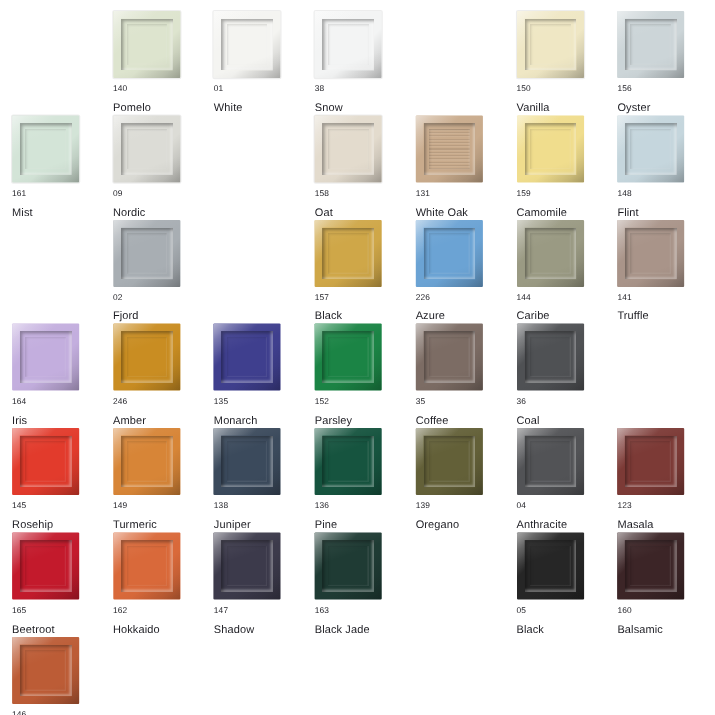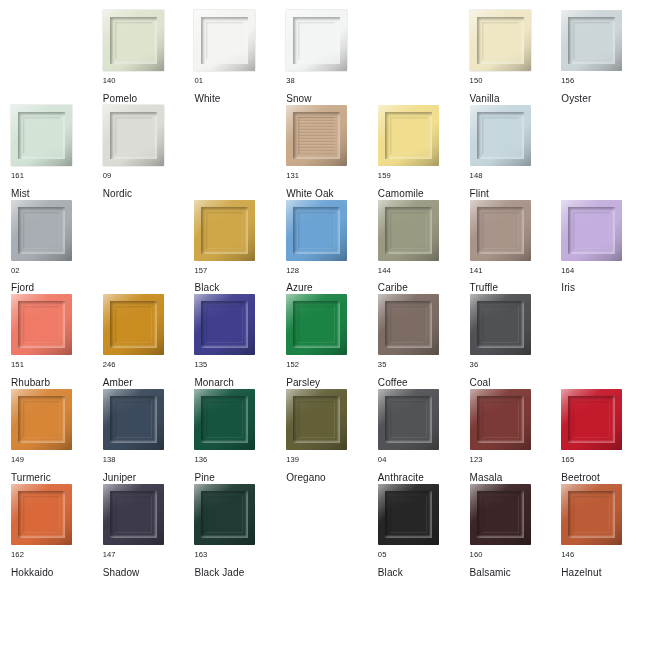--- a/index.html
+++ b/index.html
@@ -209,20 +209,32 @@
         <div class="face"></div>
         <div class="sheen"></div>
       </div>
       <div class="labels">
         <span class="code">09</span>
         <span class="name">Nordic</span>
       </div>
     </div>
     <div class="cell empty"></div>
     <div class="cell">
+      <div class="swatch light" style="--c: #e3dbcd;">
+        <div class="frame-hi"></div>
+        <div class="bevel"></div>
+        <div class="face"></div>
+        <div class="sheen"></div>
+      </div>
+      <div class="labels">
+        <span class="code">158</span>
+        <span class="name">Oat</span>
+      </div>
+    </div>
+    <div class="cell">
       <div class="swatch grain" style="--c: #c9ab8c;">
         <div class="frame-hi"></div>
         <div class="bevel"></div>
         <div class="face"></div>
         <div class="sheen"></div>
       </div>
       <div class="labels">
         <span class="code">131</span>
         <span class="name">White Oak</span>
       </div>
@@ -278,21 +290,21 @@
       </div>
     </div>
     <div class="cell">
       <div class="swatch" style="--c: #6ba3d4;">
         <div class="frame-hi"></div>
         <div class="bevel"></div>
         <div class="face"></div>
         <div class="sheen"></div>
       </div>
       <div class="labels">
-        <span class="code">128</span>
+        <span class="code">226</span>
         <span class="name">Azure</span>
       </div>
     </div>
     <div class="cell">
       <div class="swatch" style="--c: #9a9a83;">
         <div class="frame-hi"></div>
         <div class="bevel"></div>
         <div class="face"></div>
         <div class="sheen"></div>
       </div>
@@ -319,32 +331,20 @@
         <div class="bevel"></div>
         <div class="face"></div>
         <div class="sheen"></div>
       </div>
       <div class="labels">
         <span class="code">164</span>
         <span class="name">Iris</span>
       </div>
     </div>
     <div class="cell">
-      <div class="swatch" style="--c: #ef7b67;">
-        <div class="frame-hi"></div>
-        <div class="bevel"></div>
-        <div class="face"></div>
-        <div class="sheen"></div>
-      </div>
-      <div class="labels">
-        <span class="code">151</span>
-        <span class="name">Rhubarb</span>
-      </div>
-    </div>
-    <div class="cell">
       <div class="swatch" style="--c: #c98d22;">
         <div class="frame-hi"></div>
         <div class="bevel"></div>
         <div class="face"></div>
         <div class="sheen"></div>
       </div>
       <div class="labels">
         <span class="code">246</span>
         <span class="name">Amber</span>
       </div>
@@ -391,20 +391,32 @@
         <div class="bevel"></div>
         <div class="face"></div>
         <div class="sheen"></div>
       </div>
       <div class="labels">
         <span class="code">36</span>
         <span class="name">Coal</span>
       </div>
     </div>
     <div class="cell empty"></div>
+    <div class="cell">
+      <div class="swatch" style="--c: #e23b2c;">
+        <div class="frame-hi"></div>
+        <div class="bevel"></div>
+        <div class="face"></div>
+        <div class="sheen"></div>
+      </div>
+      <div class="labels">
+        <span class="code">145</span>
+        <span class="name">Rosehip</span>
+      </div>
+    </div>
     <div class="cell">
       <div class="swatch" style="--c: #d78537;">
         <div class="frame-hi"></div>
         <div class="bevel"></div>
         <div class="face"></div>
         <div class="sheen"></div>
       </div>
       <div class="labels">
         <span class="code">149</span>
         <span class="name">Turmeric</span>

